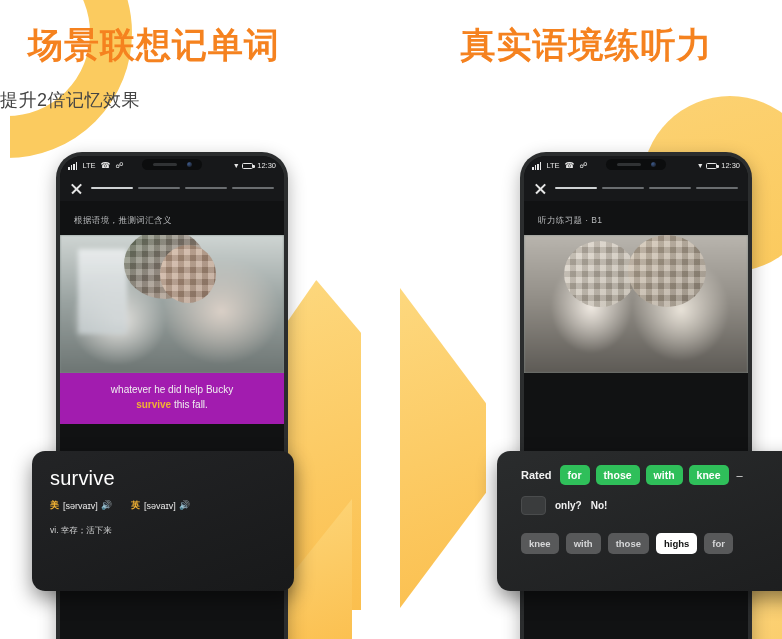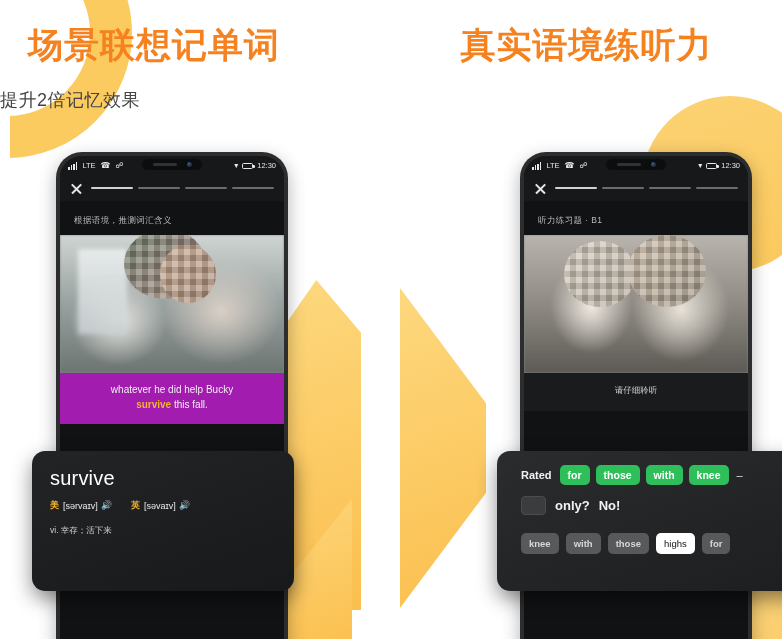--- a/index.html
+++ b/index.html
@@ -255,28 +255,28 @@
   .chip-g {
     background: #2FBF5A; color: #ffffff; font-size: 10.5px; font-weight: bold;
     padding: 4px 8px; border-radius: 5px; cursor: pointer;
   }
   .dash { color: #e6e6e6; font-size: 11px; margin-left: 2px; }
   .ex-row2 { display: flex; align-items: center; gap: 9px; margin-top: 11px; }
   .blank-box {
     width: 25px; height: 19px; border-radius: 4px;
     background: #3a3c3d; border: 1px solid #4a4c4d; cursor: pointer;
   }
-  .ex-row2 .txt { font-size: 13px; color: #f2f2f2; font-weight: bold; }
+  .ex-row2 .txt { font-size: 10px; color: #f2f2f2; font-weight: bold; }
   .bank { display: flex; gap: 7px; margin-top: 18px; }
   .chip-d {
     background: #58595a; color: #d6d7d8; font-size: 9.5px; font-weight: bold;
     padding: 5px 8px; border-radius: 5px; cursor: pointer;
   }
   .chip-w {
-    background: #ffffff; color: #111213; font-size: 9.5px; font-weight: normal;
+    background: #ffffff; color: #111213; font-size: 9.5px; font-weight: bold;
     padding: 5px 8px; border-radius: 5px; cursor: pointer;
   }
 </style>
 </head>
 <body>
 
 <div class="stage">
 
   <div class="deco ring-tl"></div>
   <div class="deco ring-tl-mask"></div>
@@ -405,21 +405,20 @@
       </div>
 
       <div class="hint">听力练习题 · B1</div>
 
       <div class="video">
         <div class="vid-b"></div>
         <div class="mosaic mos-r1"></div>
         <div class="mosaic mos-r2"></div>
       </div>
 
-      <div class="listen-cap">请仔细聆听</div>
 
     </div>
   </div>
 
   <div class="ex-card">
     <div class="ex-row1">
       <span class="ex-lead">Rated</span>
       <span class="chip-g">for</span>
       <span class="chip-g">those</span>
       <span class="chip-g">with</span>

